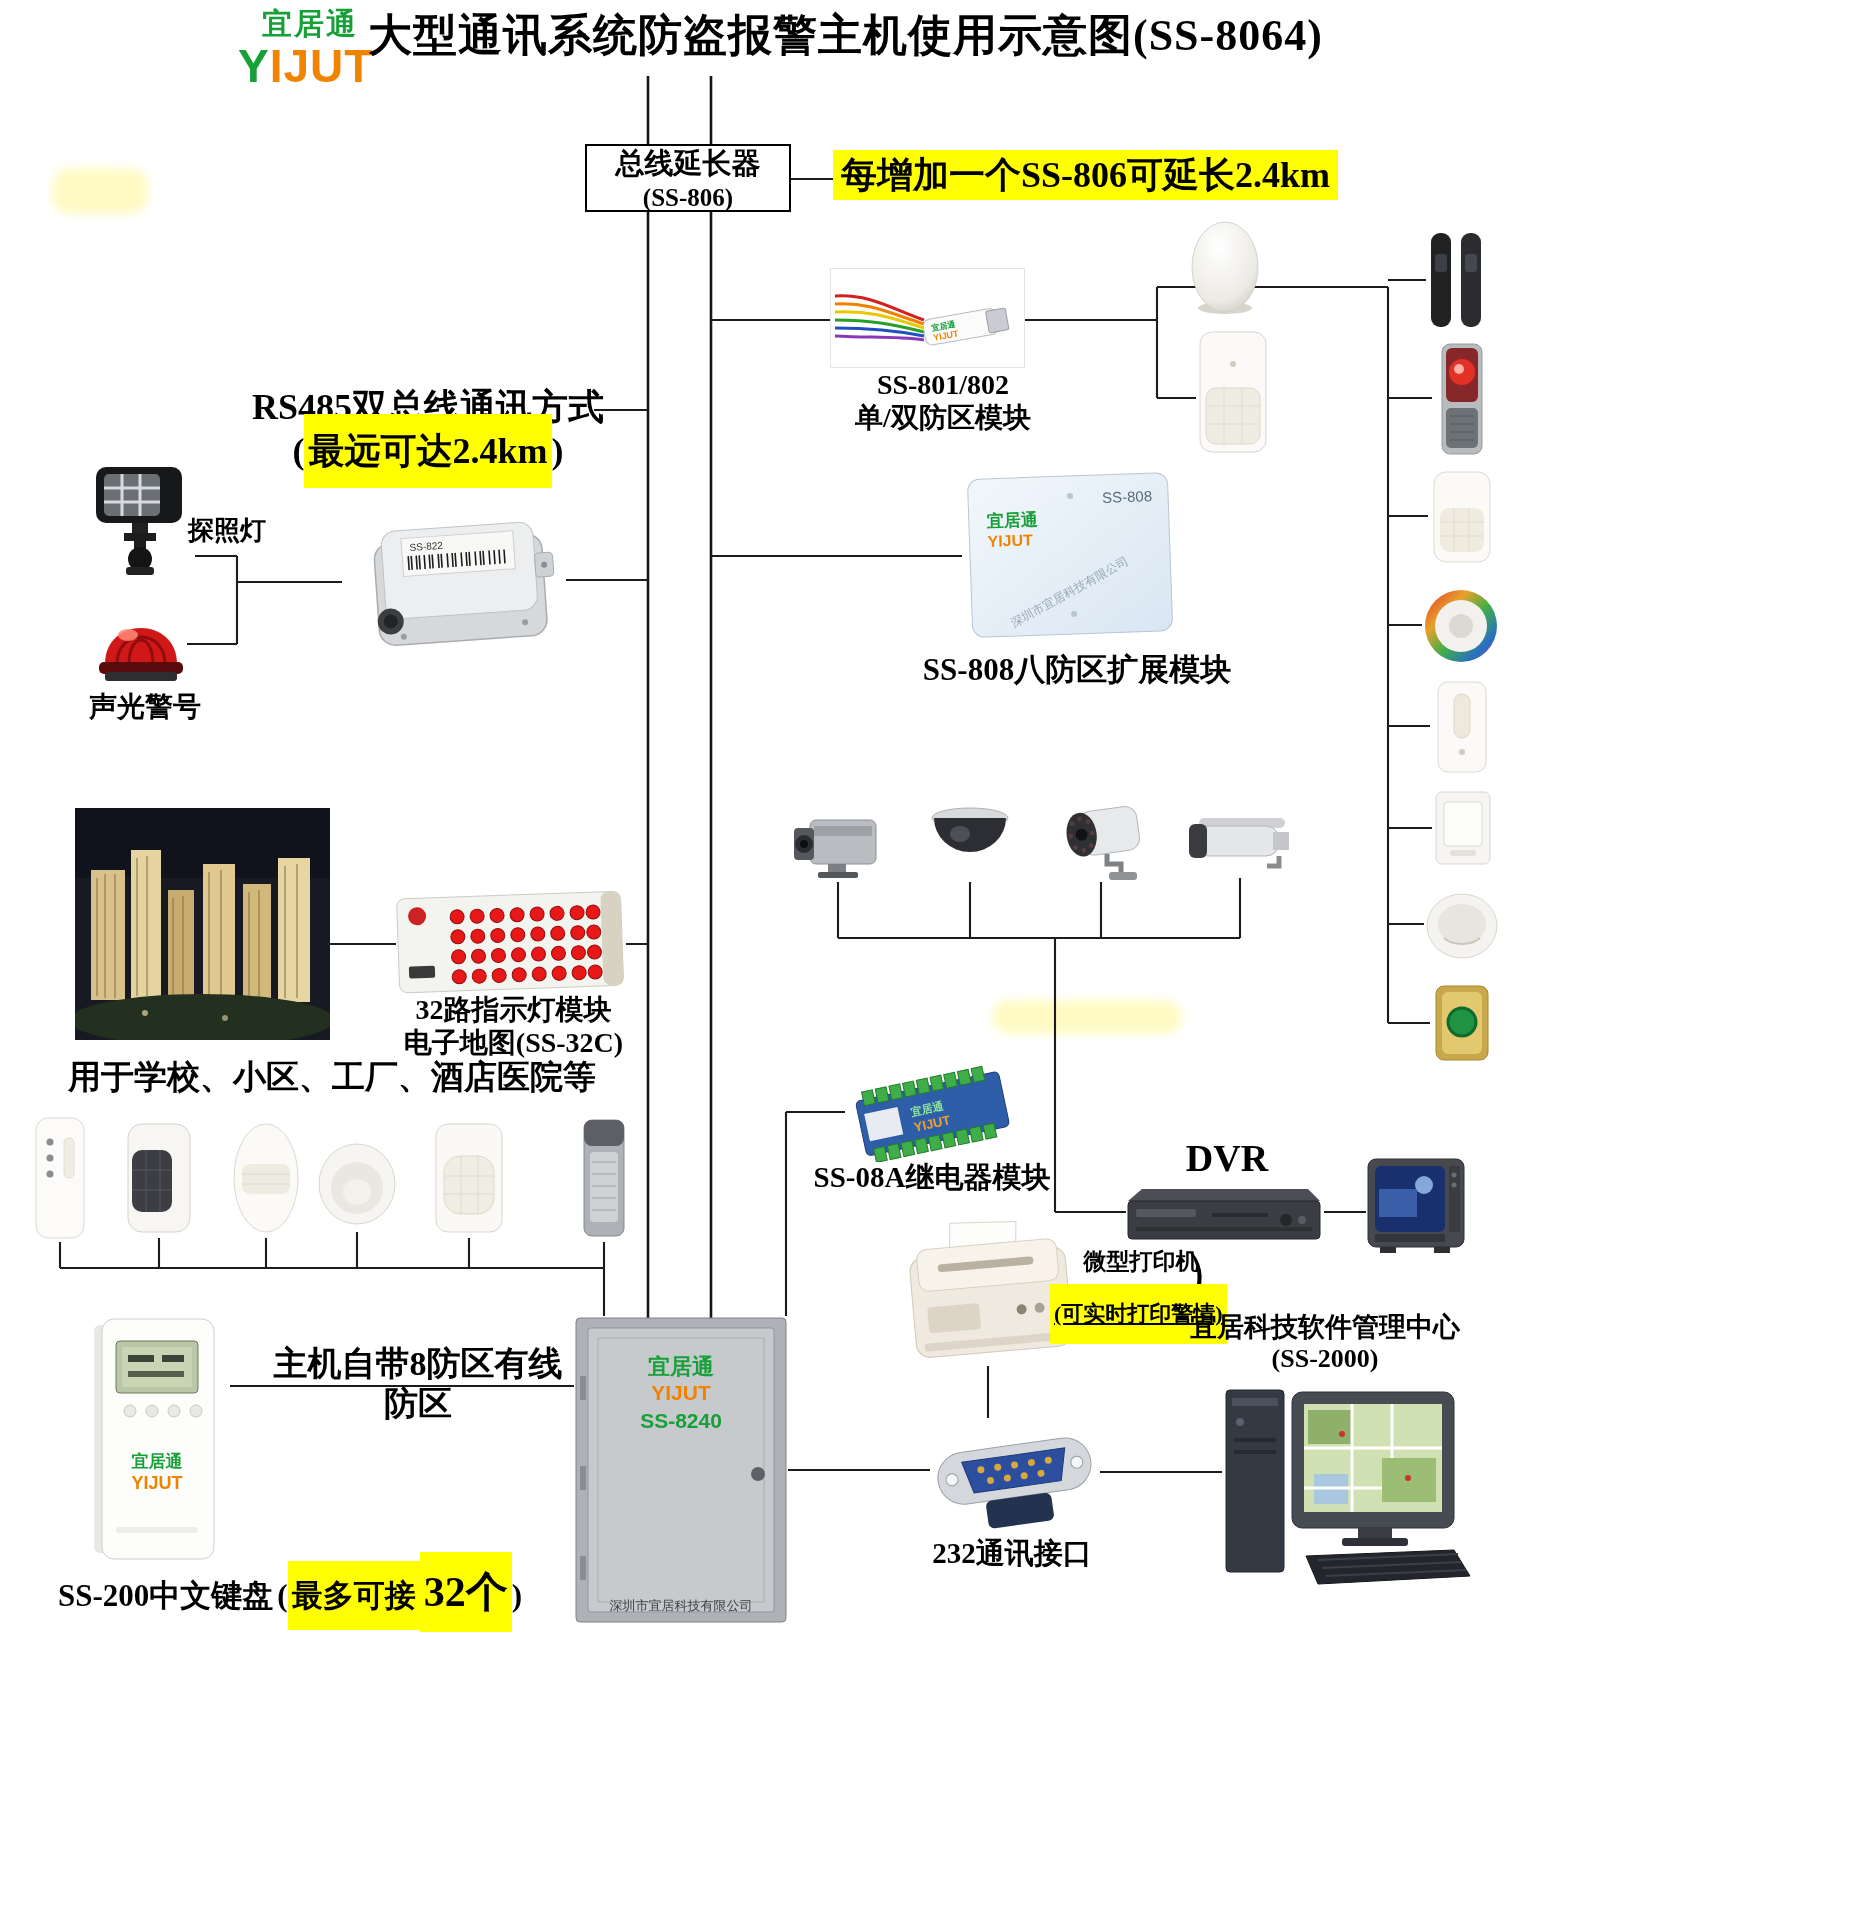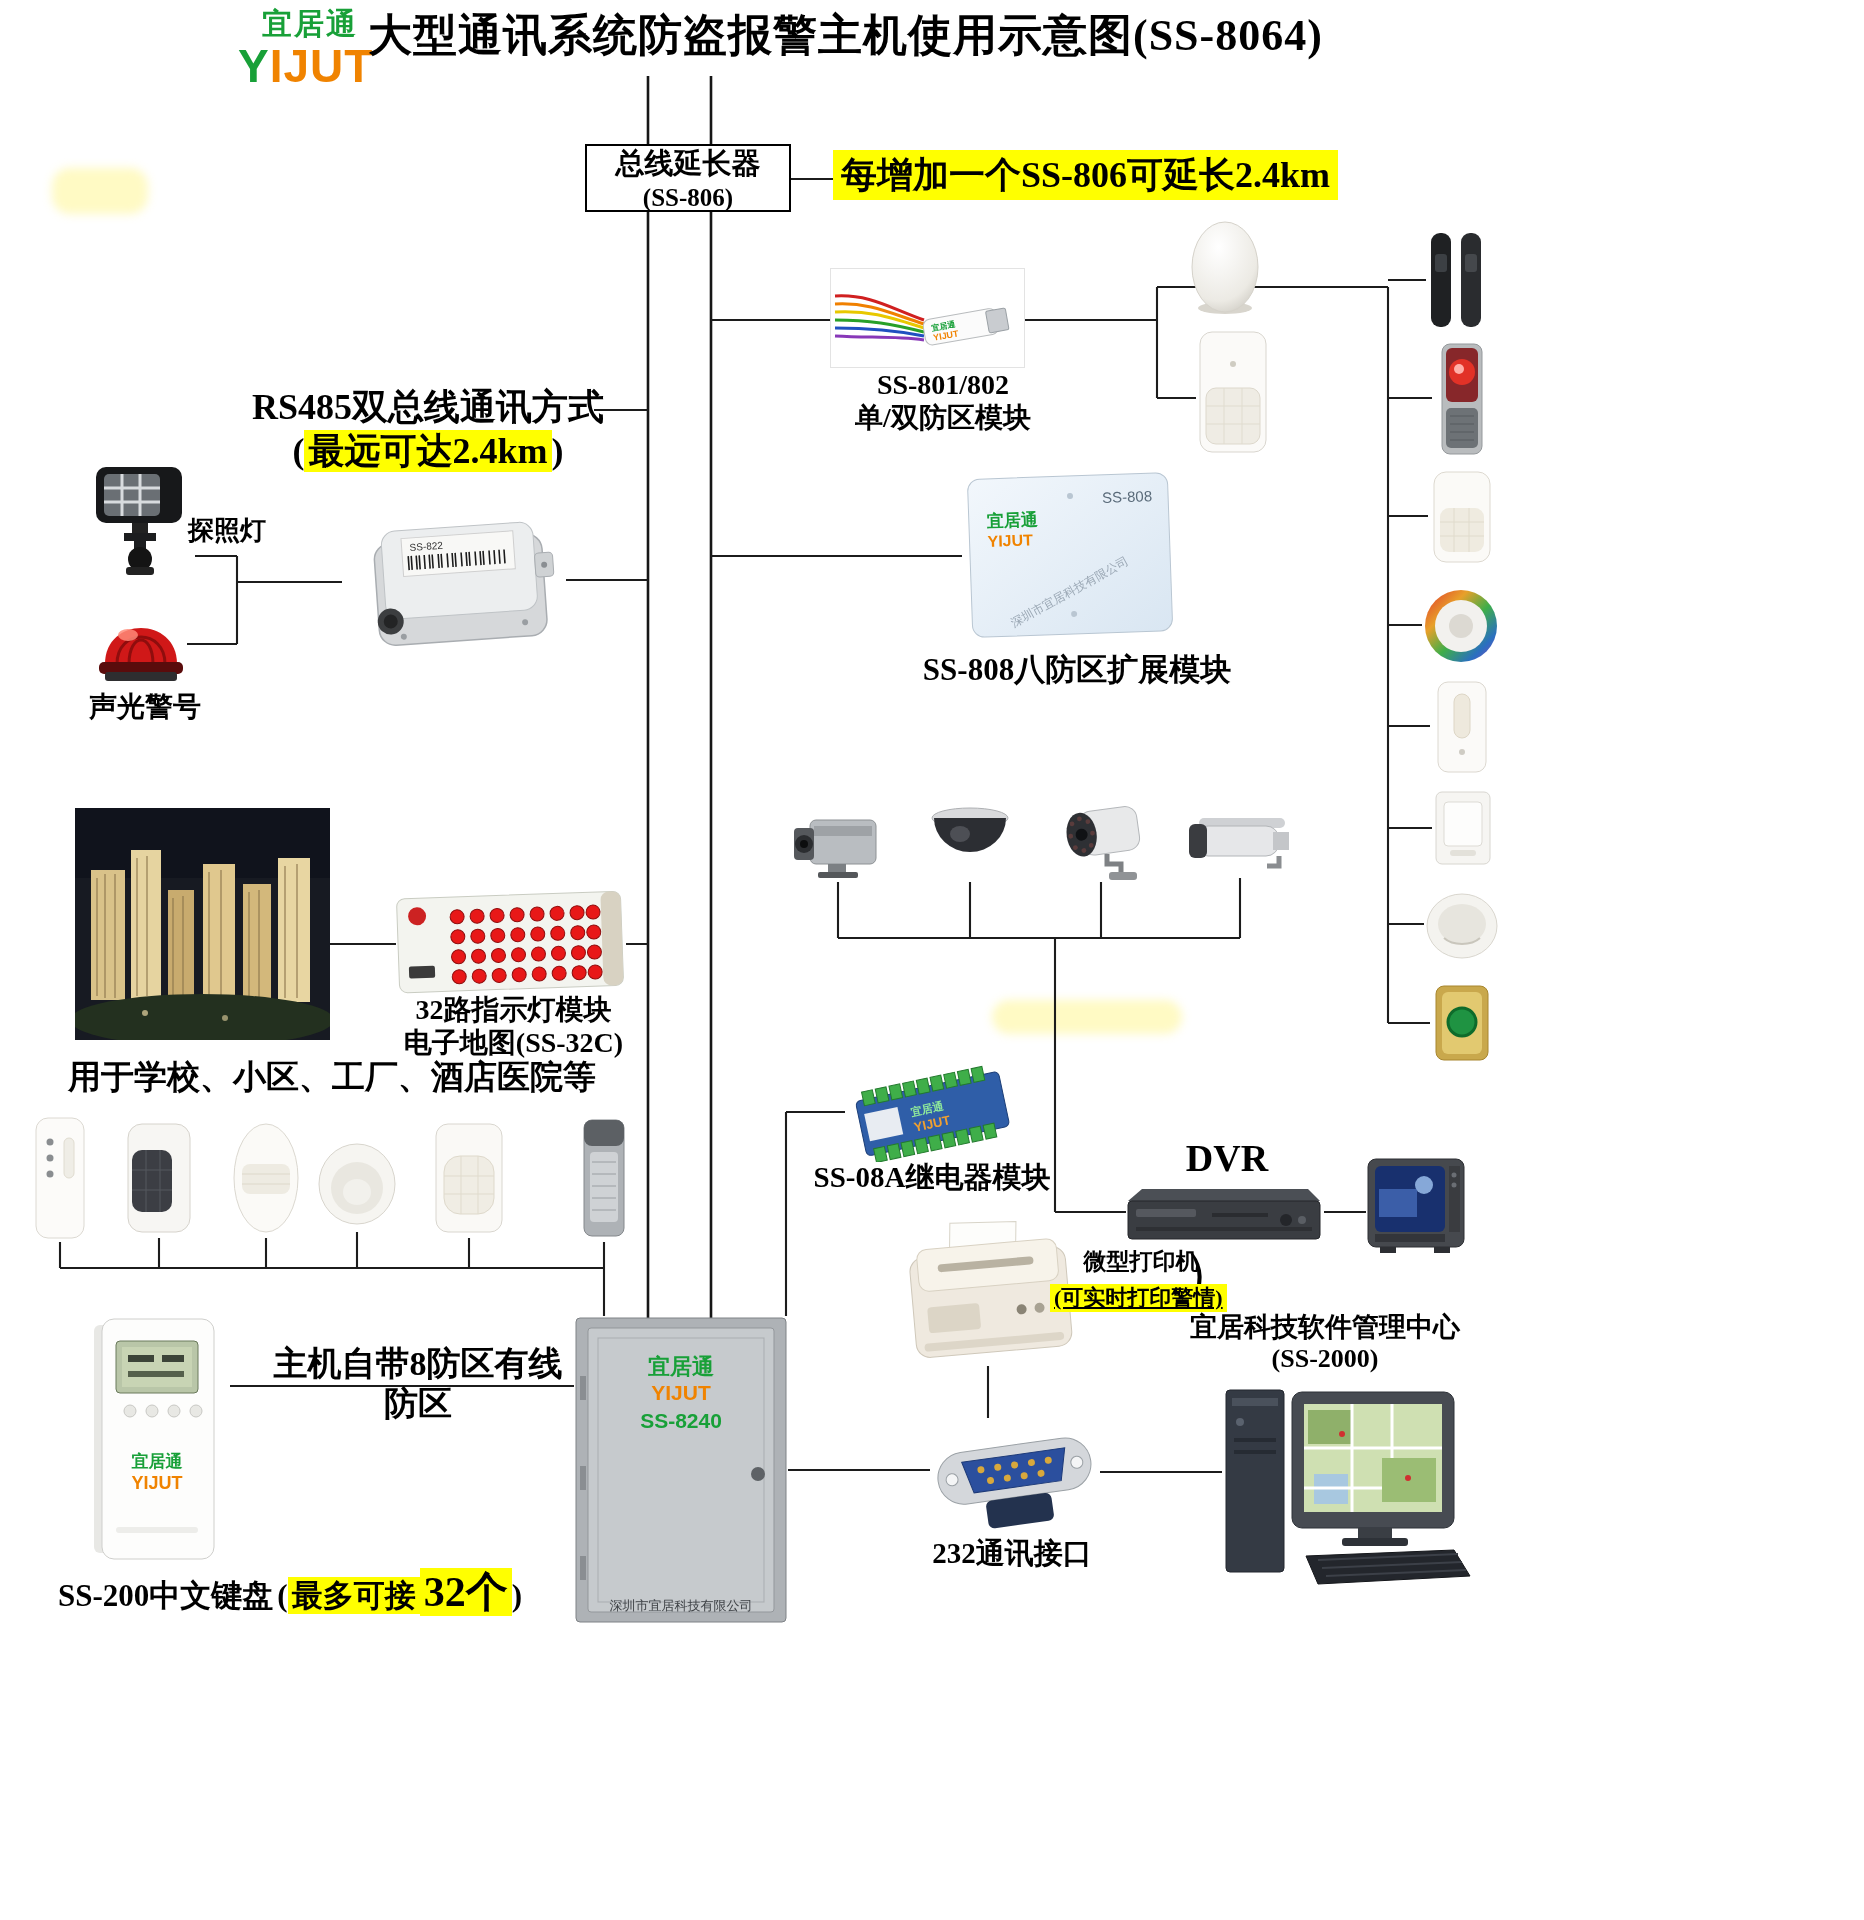--- a/index.html
+++ b/index.html
@@ -2,21 +2,21 @@
 <html><head>
 <meta charset="utf-8">
 <style>
   * { margin:0; padding:0; box-sizing:border-box; }
   html,body { background:#fff; }
   body { width:1864px; height:1920px; position:relative; overflow:hidden;
          font-family:"Liberation Serif","DejaVu Serif",serif; color:#000; }
   #stage { position:absolute; left:0; top:0; width:1864px; height:1920px; }
   .abs { position:absolute; }
   .lbl { position:absolute; text-align:center; font-weight:bold; line-height:1.18; color:#000; }
-  .hl  { background:#ffff00; padding:1px 4px; }
+  .hl  { background:#ffff00; padding:17px 4px; }
   .dev { position:absolute; }
   .dev svg { display:block; }
   #wires { position:absolute; left:0; top:0; z-index:1; }
   .z2 { z-index:2; }
   .logo-cn { color:#18a038; font-weight:bold; font-size:30px; letter-spacing:2px;
              font-family:"Liberation Sans","DejaVu Sans",sans-serif; }
   .logo-en { color:#f08300; font-weight:bold; font-size:46px; line-height:.95; letter-spacing:1px;
              font-family:"Liberation Sans","DejaVu Sans",sans-serif; }
   .logo-en::first-letter { color:#18a038; }
   .smudge { position:absolute; background:rgba(255,240,60,.30); border-radius:18px; filter:blur(5px); }

